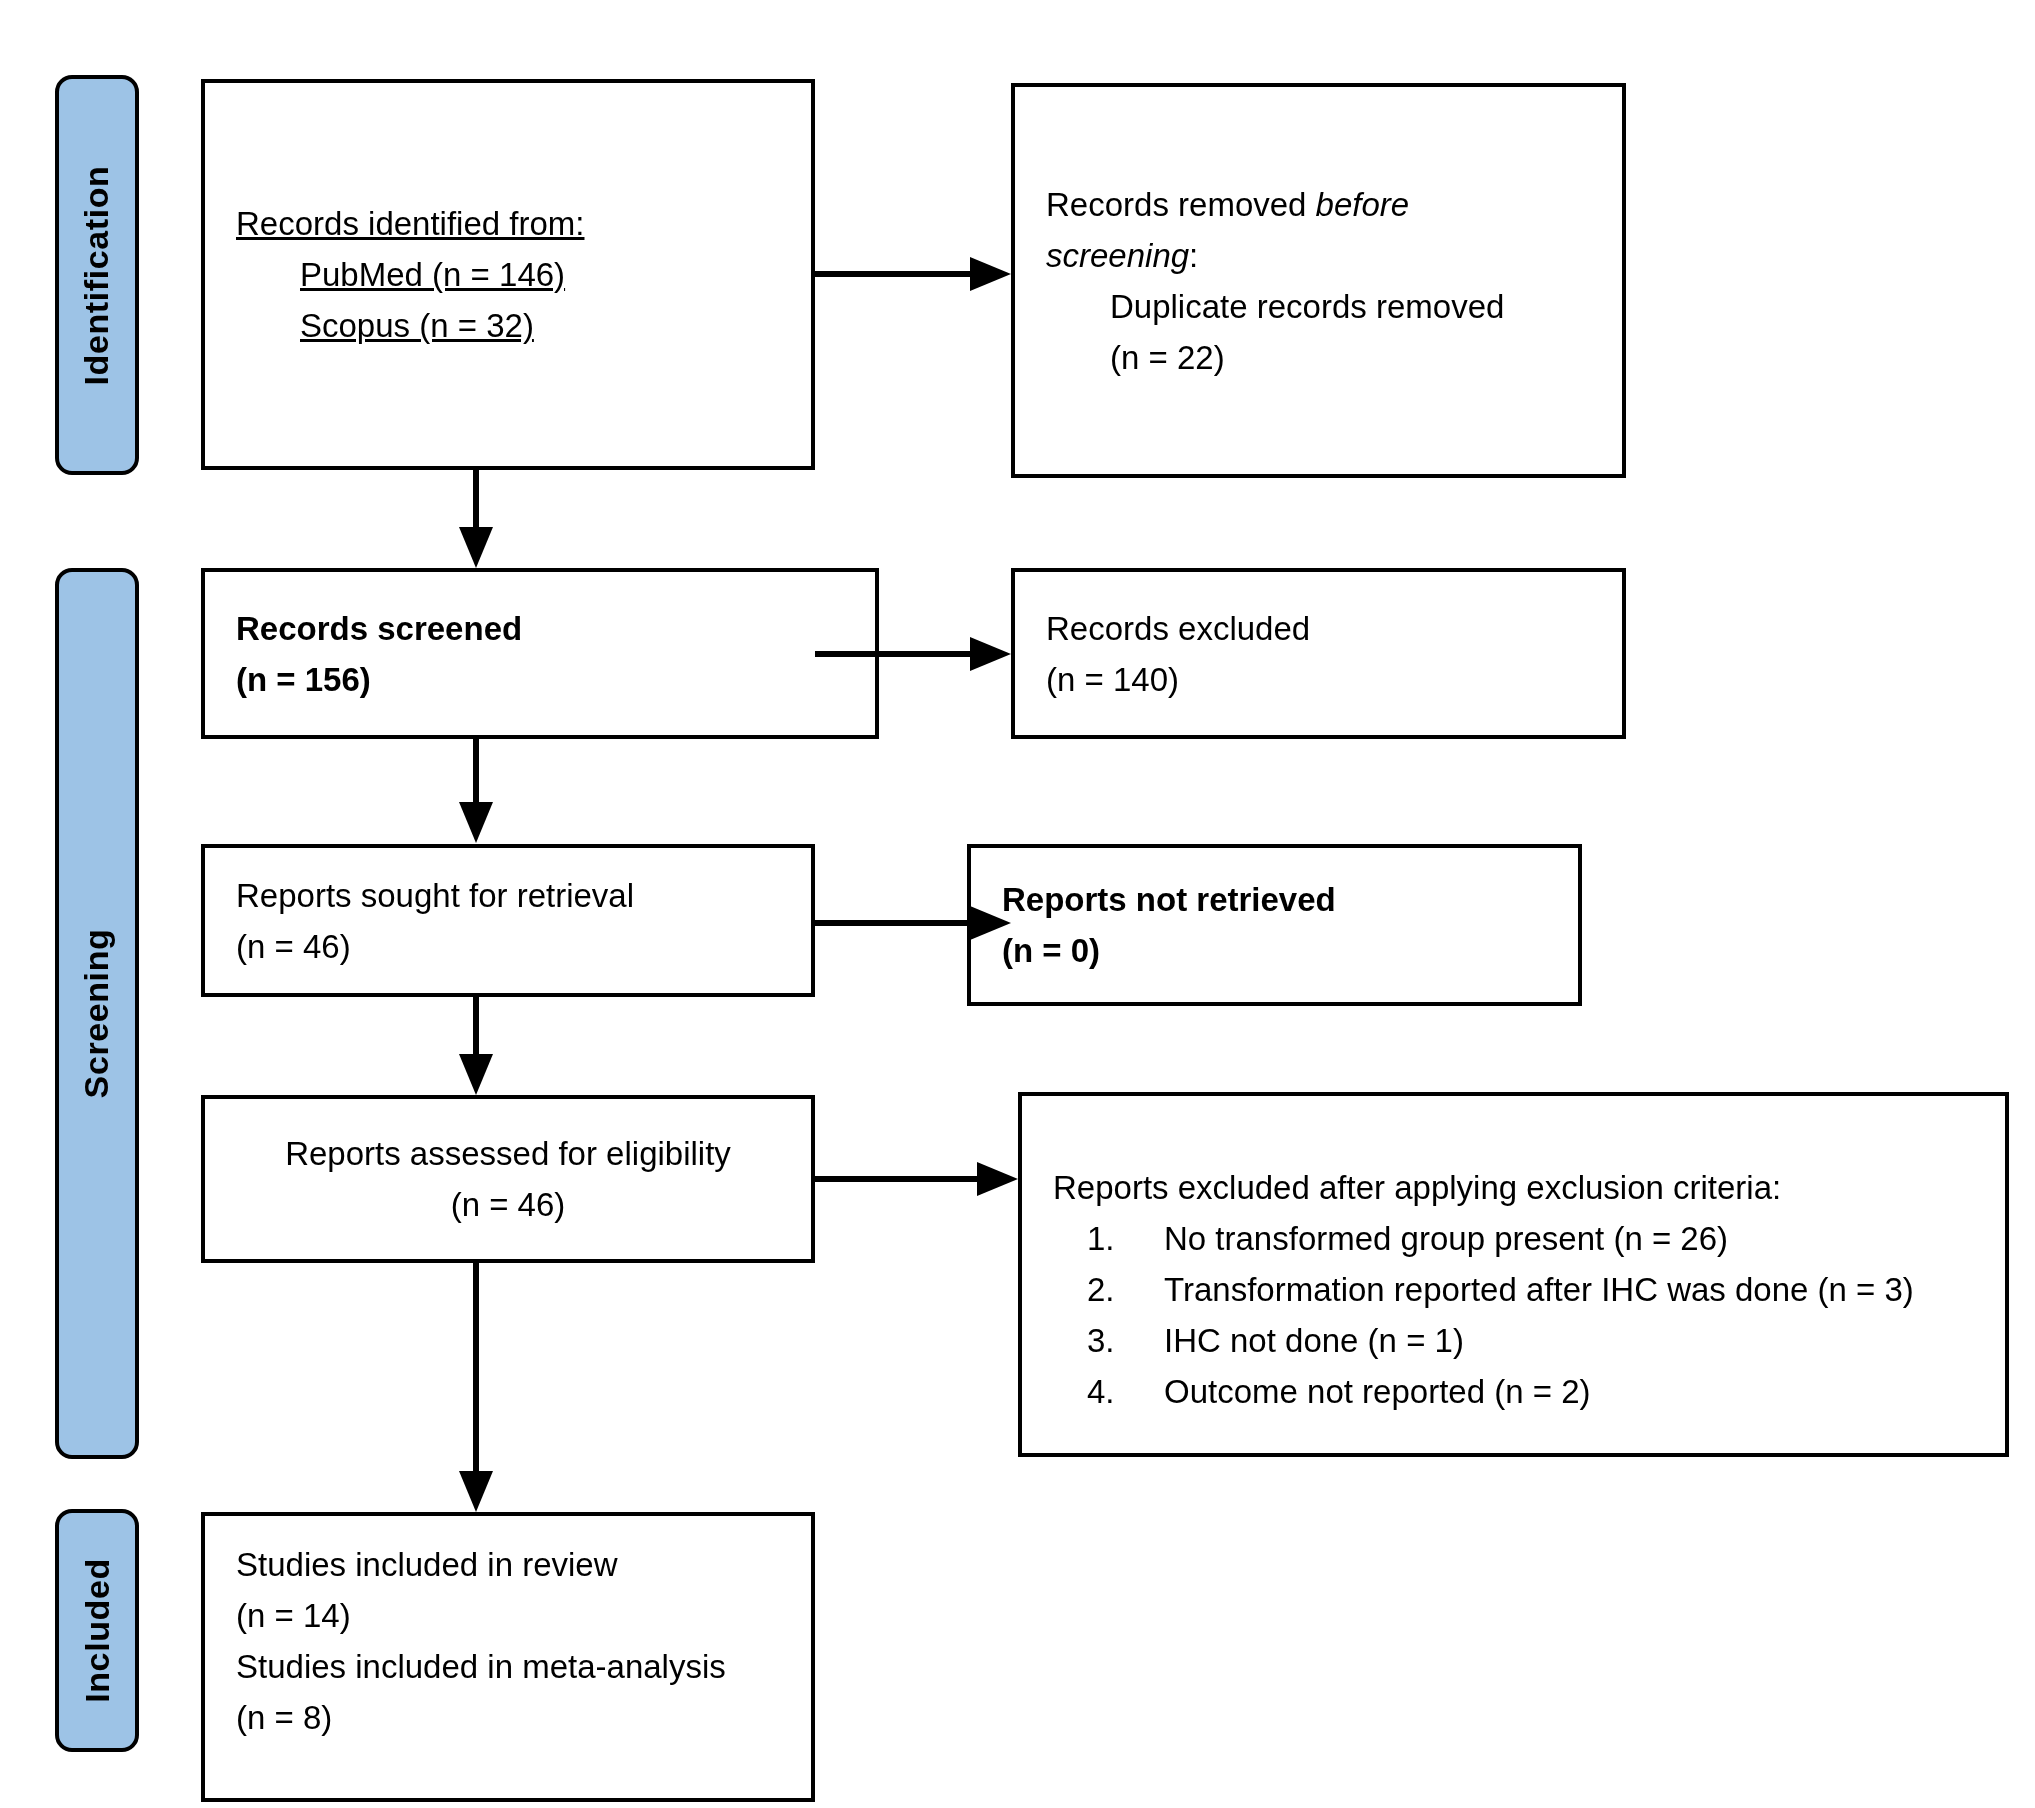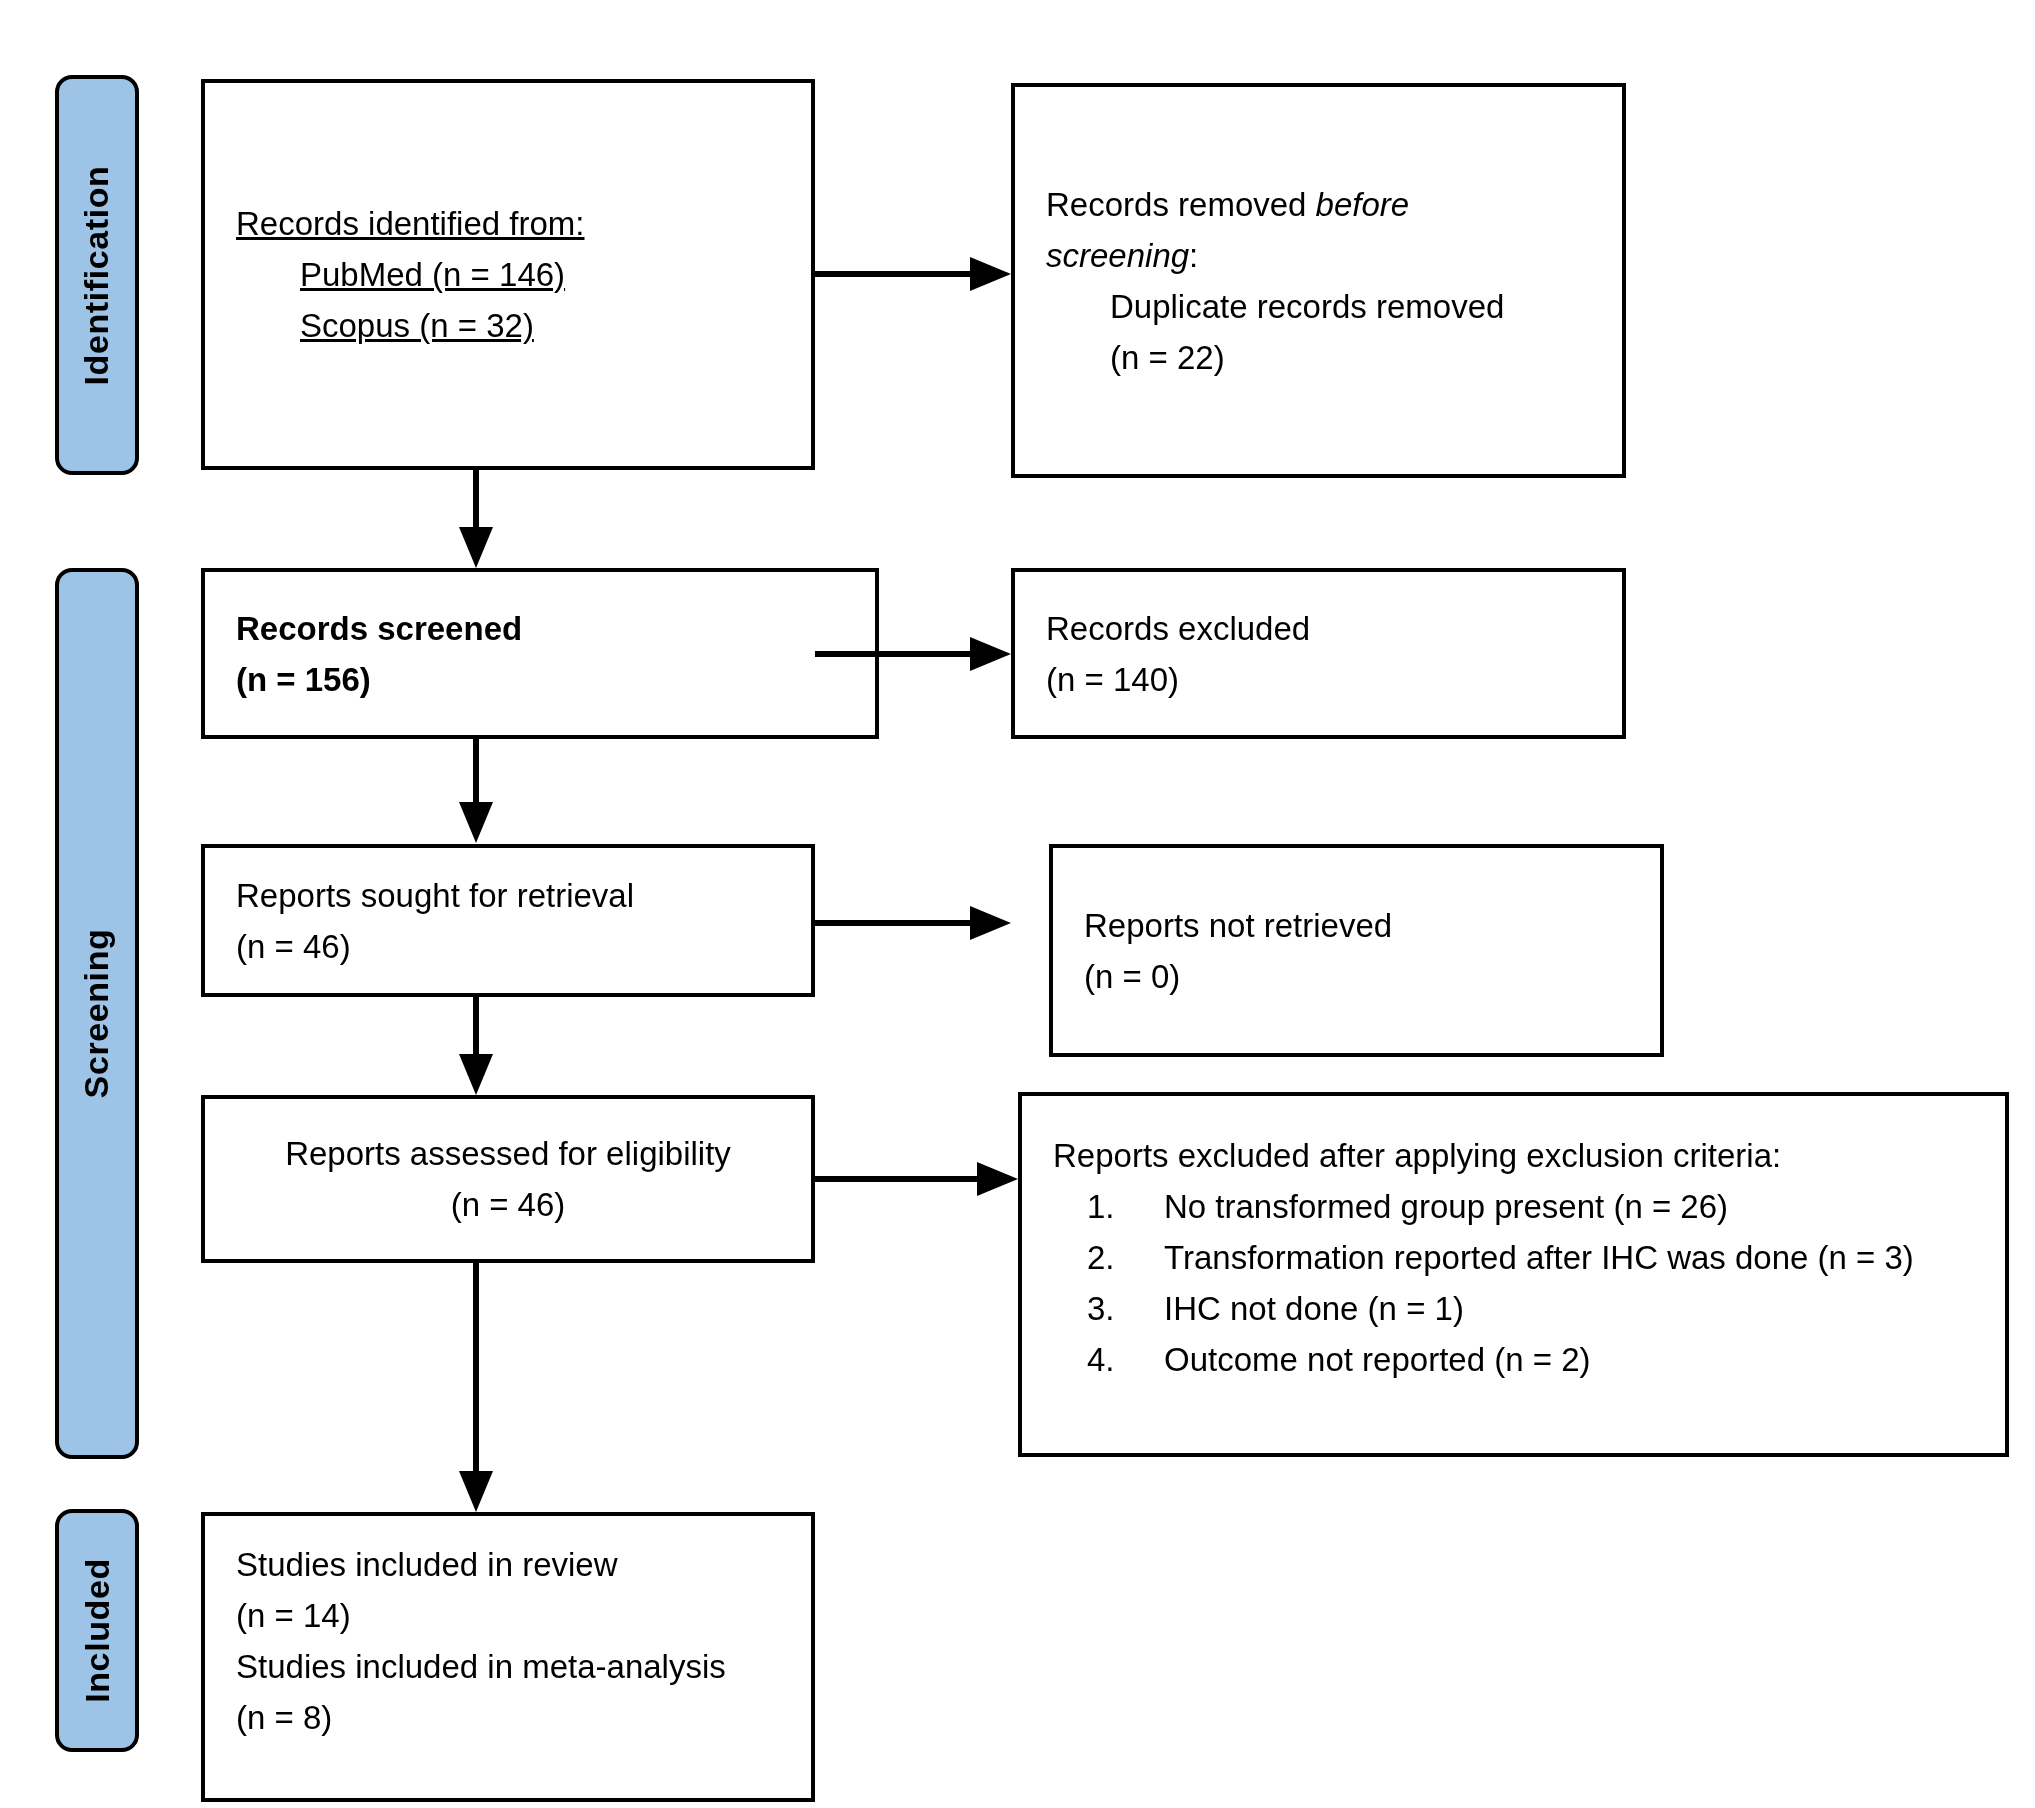--- a/index.html
+++ b/index.html
@@ -55,21 +55,21 @@
   .fbox .indent { margin-left: 64px; }
   .wrapline { white-space: normal; }
 
   
   #box-studies-included {
     justify-content: flex-start;
     padding-top: 23px;
   }
   #box-reports-excluded {
     justify-content: flex-start;
-    padding-top: 34px;
+    padding-top: 66px;
   }
 
   
   .numlist { margin: 0; padding: 0; list-style: none; }
   .numlist li { display: flex; }
   .numlist .num {
     margin-left: 34px;
     width: 77px;
     flex-shrink: 0;
   }
@@ -154,21 +154,21 @@
     <div class="line"><i>screening</i><span>:</span></div>
     <div class="line indent">Duplicate records removed</div>
     <div class="line indent">(n = 22)</div>
   </div>
 
   <div class="fbox" style="left:1011px;top:568px;width:615px;height:171px;">
     <div class="line">Records excluded</div>
     <div class="line">(n = 140)</div>
   </div>
 
-  <div class="fbox" style="left:1049px;top:844px;width:615px;height:213px;">
+  <div class="fbox" style="left:967px;top:844px;width:615px;height:162px;font-weight:bold;">
     <div class="line">Reports not retrieved</div>
     <div class="line">(n = 0)</div>
   </div>
 
   <div class="fbox" id="box-reports-excluded" style="left:1018px;top:1092px;width:991px;height:365px;">
     <div class="line">Reports excluded after applying exclusion criteria:</div>
     <ol class="numlist">
       <li>
         <span class="num">1.</span>
         <span>No transformed group present (n = 26)</span>

